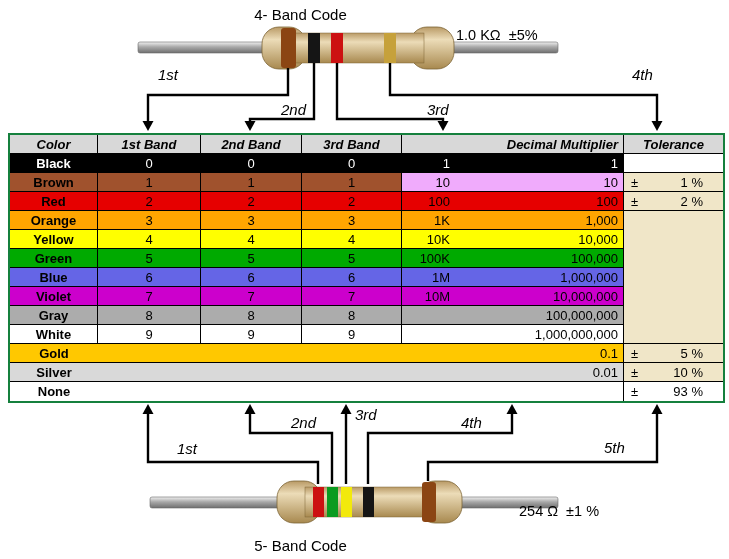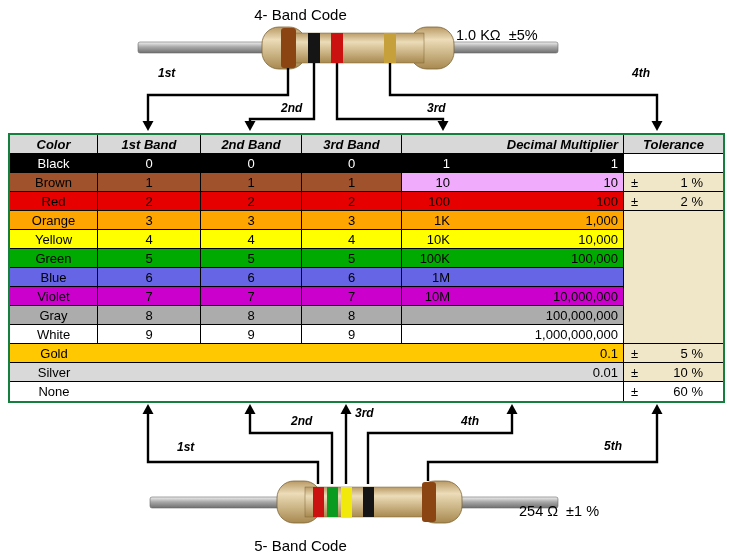--- a/index.html
+++ b/index.html
@@ -3,33 +3,33 @@
 <meta charset="utf-8">
 <style>
   html,body{margin:0;padding:0;background:#fff;}
   .stage{position:relative;width:729px;height:559px;background:#fff;overflow:hidden;
          font-family:"Liberation Sans","DejaVu Sans",sans-serif;color:#000;}
   .gfx{position:absolute;left:0;top:0;}
   .abs{position:absolute;}
   .title{font-size:15px;}
   .centered{left:0;width:601px;text-align:center;}
   .value-label{font-size:14.5px;white-space:pre;}
-  .arrow-label{font-size:12px;font-weight:bold;font-style:italic;}
+  .arrow-label{font-size:15px;font-weight:normal;font-style:italic;}
 
   .grid{position:absolute;left:8px;top:133px;display:grid;background:#fff;
         grid-template-columns:88px 103px 101px 100px 222px 99px;
         grid-template-rows:repeat(14,19px);
         border:2px solid #15803d;font-size:13px;line-height:1;}
   .cell{border-right:1px solid #000;border-bottom:1px solid #000;box-sizing:border-box;
         display:flex;align-items:center;justify-content:center;overflow:hidden;}
   .cell.last-col{border-right:none;}
   .cell.last-row{border-bottom:none;}
   .cell.head{font-weight:bold;font-style:italic;}
   .cell.head.right{justify-content:flex-end;padding-right:5px;}
-  .cname{font-weight:normal;}
+  .cname{font-weight:bold;}
   .cell.mult{justify-content:flex-start;}
   .m-short{width:48px;text-align:right;display:inline-block;}
   .m-long{flex:1;text-align:right;padding-right:5px;}
   .cell.merged{justify-content:flex-start;}
   .merged .cname{width:88px;text-align:center;}
   .cell.tol{justify-content:space-between;padding:0 20px 0 7px;}
 </style>
 </head>
 <body>
 
@@ -191,20 +191,21 @@
         <span class="m-long">100,000</span>
       </div>
       <div class="cell" style="grid-area: 8 / 1; background: rgb(101, 101, 230); color: rgb(0, 0, 0);">
         <span class="cname">Blue</span>
       </div>
       <div class="cell" style="grid-area: 8 / 2; background: rgb(101, 101, 230); color: rgb(0, 0, 0);">6</div>
       <div class="cell" style="grid-area: 8 / 3; background: rgb(101, 101, 230); color: rgb(0, 0, 0);">6</div>
       <div class="cell" style="grid-area: 8 / 4; background: rgb(101, 101, 230); color: rgb(0, 0, 0);">6</div>
       <div class="cell mult" style="grid-area: 8 / 5; background: rgb(101, 101, 230); color: rgb(0, 0, 0);">
         <span class="m-short">1M</span>
+        <span class="m-long">1,000,000</span>
       </div>
       <div class="cell" style="grid-area: 9 / 1; background: rgb(204, 0, 204); color: rgb(0, 0, 0);">
         <span class="cname">Violet</span>
       </div>
       <div class="cell" style="grid-area: 9 / 2; background: rgb(204, 0, 204); color: rgb(0, 0, 0);">7</div>
       <div class="cell" style="grid-area: 9 / 3; background: rgb(204, 0, 204); color: rgb(0, 0, 0);">7</div>
       <div class="cell" style="grid-area: 9 / 4; background: rgb(204, 0, 204); color: rgb(0, 0, 0);">7</div>
       <div class="cell mult" style="grid-area: 9 / 5; background: rgb(204, 0, 204); color: rgb(0, 0, 0);">
         <span class="m-short">10M</span>
         <span class="m-long">10,000,000</span>
@@ -244,21 +245,21 @@
       <div class="cell tol last-col" style="grid-area: 13 / 6; background: rgb(240, 230, 200);">
         <span>±</span>
         <span>10 %</span>
       </div>
       <div class="cell merged last-row" style="grid-area: 14 / 1 / auto / span 5; background: rgb(255, 255, 255); color: rgb(0, 0, 0);">
         <span class="cname">None</span>
         <span class="m-long"></span>
       </div>
       <div class="cell tol last-col last-row" style="grid-area: 14 / 6; background: rgb(255, 255, 255);">
         <span>±</span>
-        <span>60 %</span>
+        <span>93 %</span>
       </div>
       <div class="cell last-col" style="grid-area: 5 / 6 / 12; background: rgb(240, 230, 200);"></div>
     </div>
 
   <span class="abs arrow-label" style="left:177px;top:440px">1st</span>
   <span class="abs arrow-label" style="left:291px;top:414px">2nd</span>
   <span class="abs arrow-label" style="left:355px;top:406px">3rd</span>
   <span class="abs arrow-label" style="left:461px;top:414px">4th</span>
   <span class="abs arrow-label" style="left:604px;top:439px">5th</span>
 

